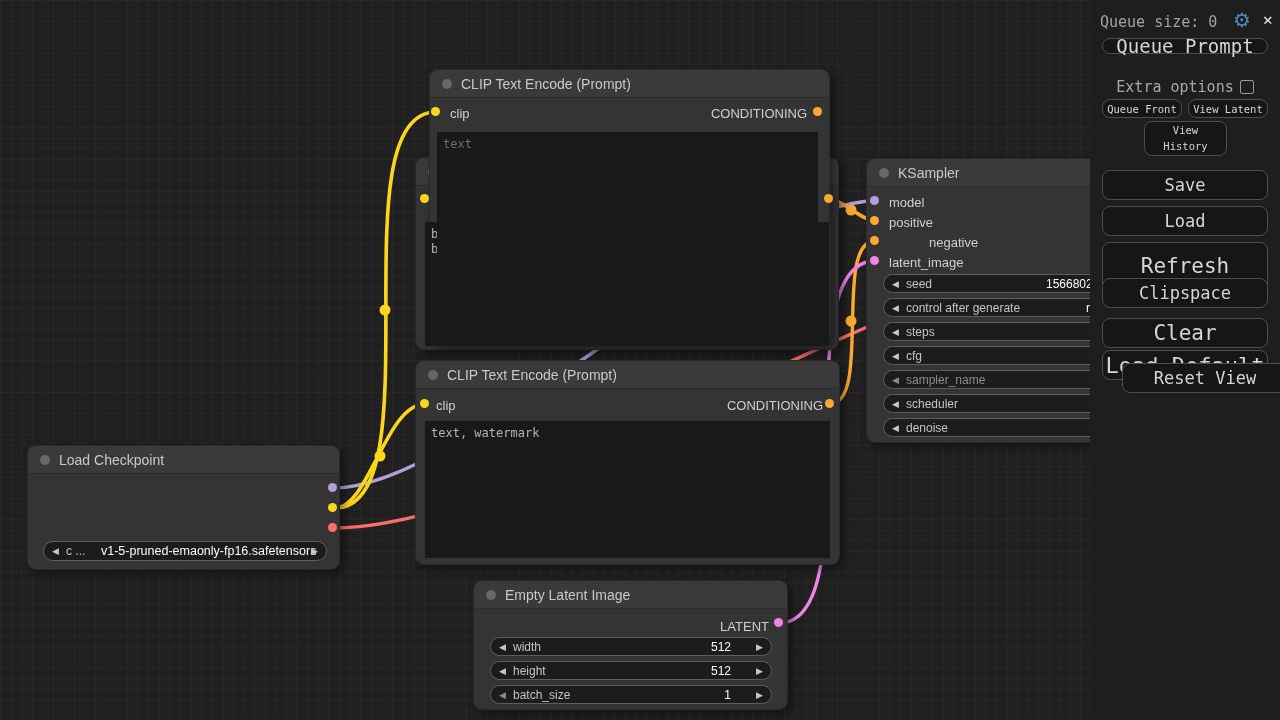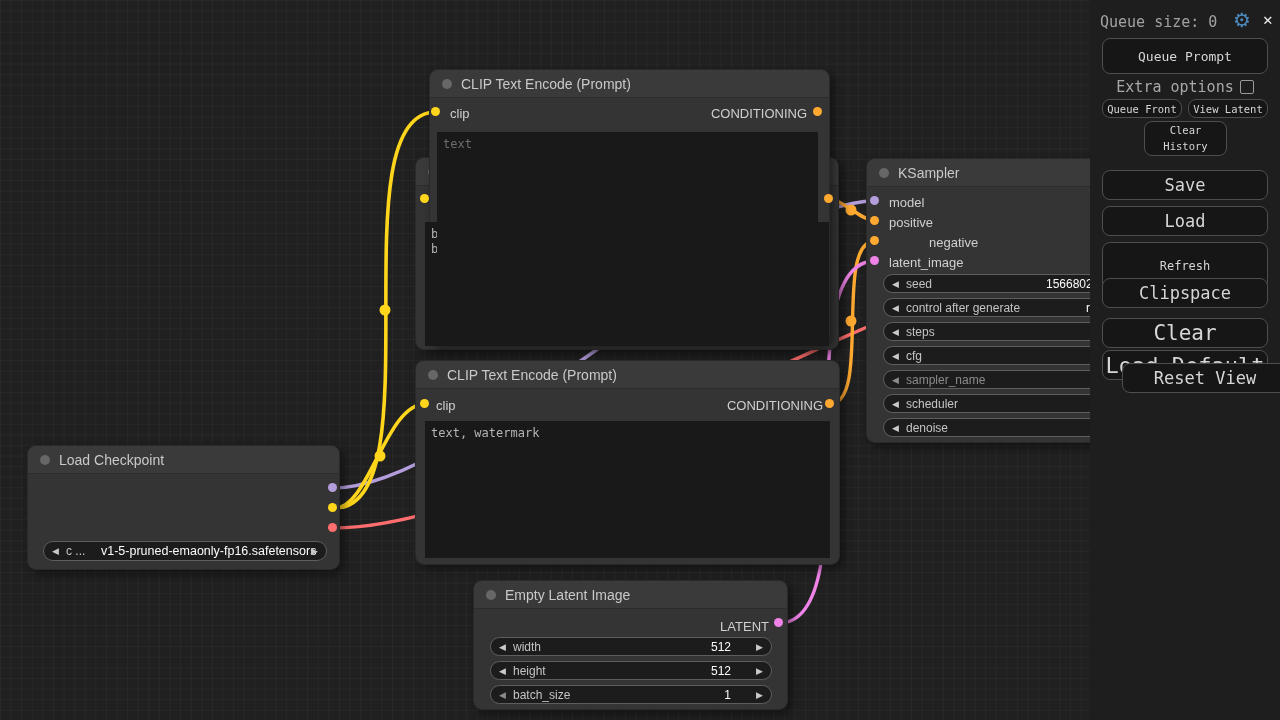--- a/index.html
+++ b/index.html
@@ -195,33 +195,33 @@
 
 </div>
 
 <div id="sidebar">
   <div id="queue-size-row">
     <span>Queue size: 0</span>
     <span id="gear" style="color: rgb(78, 140, 194);">⚙</span>
     <span id="closex">✕</span>
   </div>
 
-  <div class="sbtn" style="left:12px;top:38px;width:166px;height:36px;font-size:13px;">Queue Prompt</div>
+  <div class="sbtn" style="left:12px;top:38px;width:166px;height:16px;font-size:19px;">Queue Prompt</div>
 
   <div id="extra-row">
     <span>Extra options</span>
     <span id="extra-check"></span>
   </div>
 
   <div class="sbtn" style="left:12px;top:99px;width:80px;height:19px;font-size:10.5px;">Queue Front</div>
   <div class="sbtn" style="left:98px;top:99px;width:80px;height:19px;font-size:10.5px;">View Latent</div>
 
   <div class="sbtn" style="left:54px;top:121px;width:83px;height:35px;font-size:10.5px;
-              white-space:normal;text-align:center;line-height:1.45;padding:0 14px;">Clear History</div>
+              white-space:normal;text-align:center;line-height:1.45;padding:0 14px;">View History</div>
 
   <div class="sbtn" style="left:12px;top:206px;width:166px;height:30px;font-size:17px;">Load</div>
   <div class="sbtn" style="left:12px;top:170px;width:166px;height:30px;font-size:17px;">Save</div>
-  <div class="sbtn" style="left:12px;top:242px;width:166px;height:48px;font-size:12px;">Refresh</div>
+  <div class="sbtn" style="left:12px;top:242px;width:166px;height:48px;font-size:21px;">Refresh</div>
   <div class="sbtn" style="left:12px;top:278px;width:166px;height:30px;font-size:17px;">Clipspace</div>
   <div class="sbtn" style="left:12px;top:318px;width:166px;height:30px;font-size:21px;">Clear</div>
   <div class="sbtn" style="left:12px;top:350px;width:166px;height:30px;font-size:22px;">Load Default</div>
   <div class="sbtn" style="left:12px;top:363px;width:166px;height:30px;font-size:17px;margin-left:20px;">Reset View</div>
 </div>
 
 </body></html>

